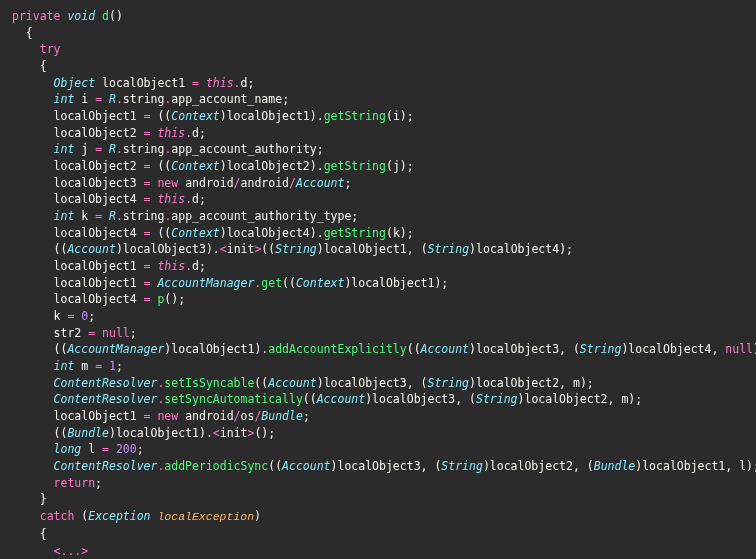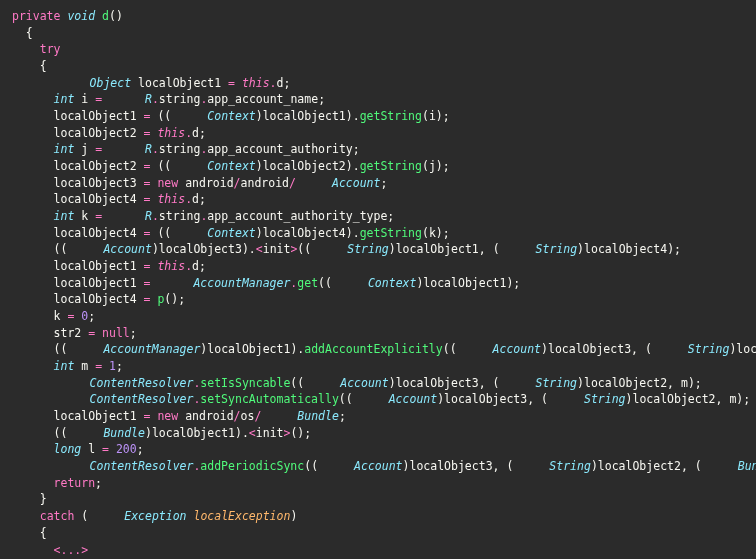--- a/index.html
+++ b/index.html
@@ -22,25 +22,25 @@
     .kw-private { color: #ff79c6; }
     .kw-void { color: #8be9fd; font-style: italic; margin-top: 34px; }
     .kw-try { color: #ff79c6; margin-top: 16px; }
     .kw-catch { color: #ff79c6; }
     .kw-this { color: #ff79c6; font-style: italic;}
     .kw-new { color: #ff79c6;}
     .kw-int { color: #8be9fd; font-style: italic;}
     .kw-long { color: #8be9fd; font-style: italic;}
     .kw-return { color: #ff79c6; text-align: right;}
     .kw-null { color: #ff79c6;}
-    .type { color: #8be9fd; font-style: italic; margin-left: 36px; }
+    .type { color: #8be9fd; font-style: italic; }
     .var { color: #f8f8f2; margin-top: 16px; }
     .method { color: #50fa7b; }
     .num { color: #bd93f9; }
-    .param { color: #ffb86c; font-style: italic;}
+    .param { color: #ffb86c; font-style: italic; font-family: Liberation Mono, monospace;}
     .op { color: #ff79c6;}
     .dotp { color: #ff79c6;}
     .plain { color: #f8f8f2;}
   </style>
 </head>
 <body>
 
 <div class="code-block"><span class="kw-private">private</span> <span class="kw-void">void</span> <span class="method">d</span><span class="plain">()</span>
   <span class="plain">{</span>
     <span class="kw-try">try</span>

